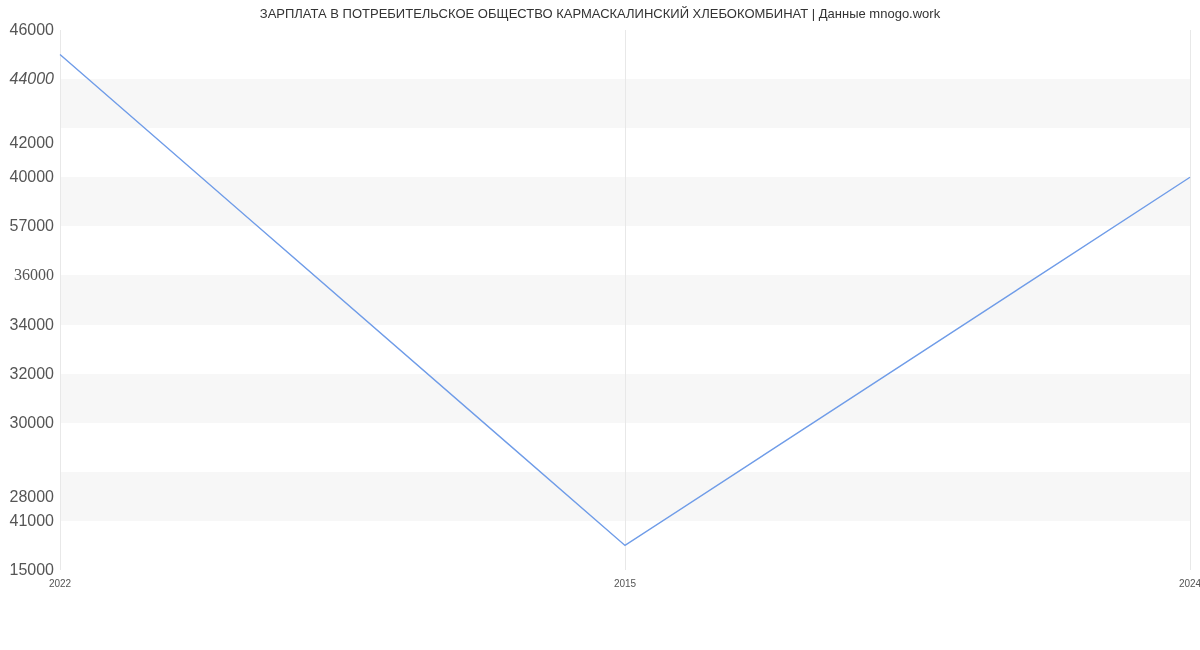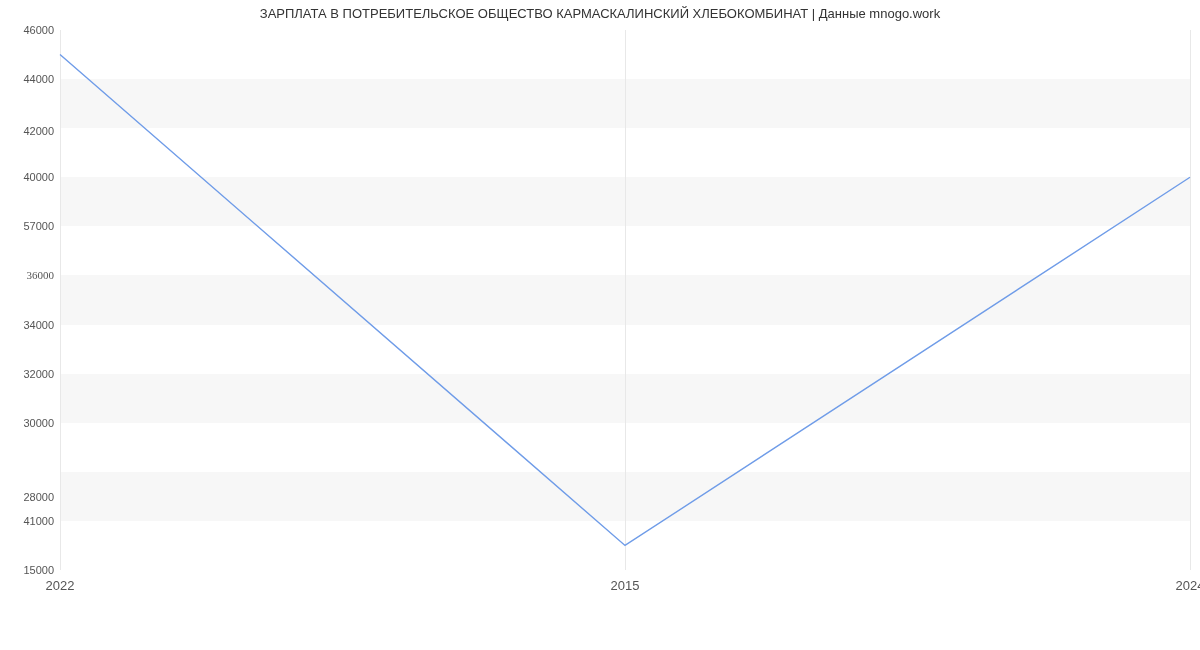--- a/index.html
+++ b/index.html
@@ -41,27 +41,27 @@
     position: absolute;
     top: 0;
     width: 1px;
     background: #e8e8e8;
   }
   .y-tick-label {
     position: absolute;
     right: 100%;
     margin-right: 6px;
     transform: translateY(-50%);
-    font-size: 11px;
+    font-size: 16px;
     color: #555;
     white-space: nowrap;
   }
   .x-tick-label {
     position: absolute;
-    font-size: 13px;
+    font-size: 10px;
     color: #555;
     transform: translateX(-50%);
     white-space: nowrap;
   }
   svg.series {
     position: absolute;
     left: 0;
     top: 0;
     overflow: visible;
   }
@@ -85,22 +85,22 @@
       <div class="grid-band" style="top: 49.0909px; height: 49.0909px;"></div>
       <div class="y-tick-label" style="top: 540px;">15000</div>
       <div class="y-tick-label" style="top: 490.909px;">41000</div>
       <div class="y-tick-label" style="top: 467px;">28000</div>
       <div class="y-tick-label" style="top: 392.727px;">30000</div>
       <div class="y-tick-label" style="top: 343.636px; text-align: right;">32000</div>
       <div class="y-tick-label" style="top: 294.545px;">34000</div>
       <div class="y-tick-label" style="top: 245.455px; font-family: Liberation Serif, serif;">36000</div>
       <div class="y-tick-label" style="top: 196.364px;">57000</div>
       <div class="y-tick-label" style="top: 147.273px;">40000</div>
-      <div class="y-tick-label" style="top: 101px;">42000</div>
-      <div class="y-tick-label" style="top: 49.0909px;">44000</div>
+      <div class="y-tick-label" style="top: 113px;">42000</div>
+      <div class="y-tick-label" style="top: 49.0909px; font-style: italic;">44000</div>
       <div class="y-tick-label" style="top: 0px;">46000</div>
       <div class="vline" style="left: 0px; height: 540px;"></div>
       <div class="x-tick-label" style="left: 0px; top: 548px;">2022</div>
       <div class="vline" style="left: 565px; height: 540px;"></div>
       <div class="x-tick-label" style="left: 565px; top: 548px;">2015</div>
       <div class="vline" style="left: 1130px; height: 540px;"></div>
       <div class="x-tick-label" style="left: 1130px; top: 548px;">2024</div>
       <svg class="series" id="series-svg" width="1130" height="540">
       <polyline id="series-line" class="line-path" points="0,24.545454545454504 565,515.4545454545455 1130,147.27272727272725" style="stroke: rgb(111, 156, 232);"></polyline>
     </svg>

